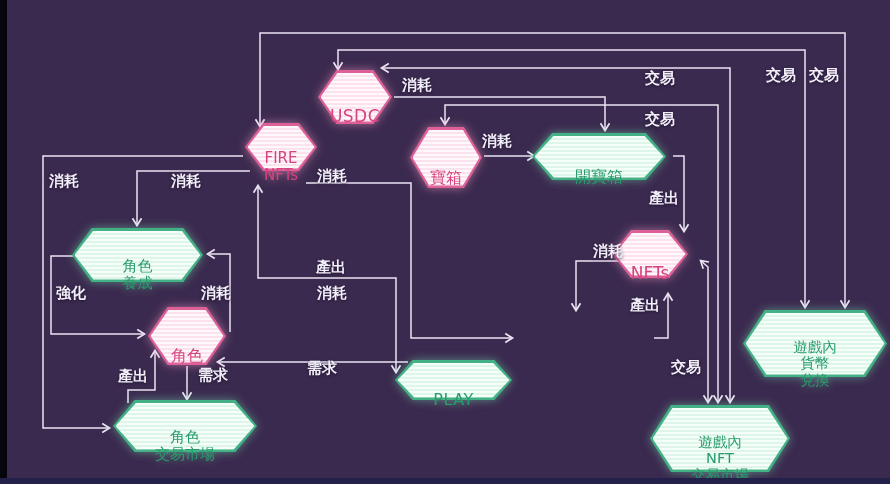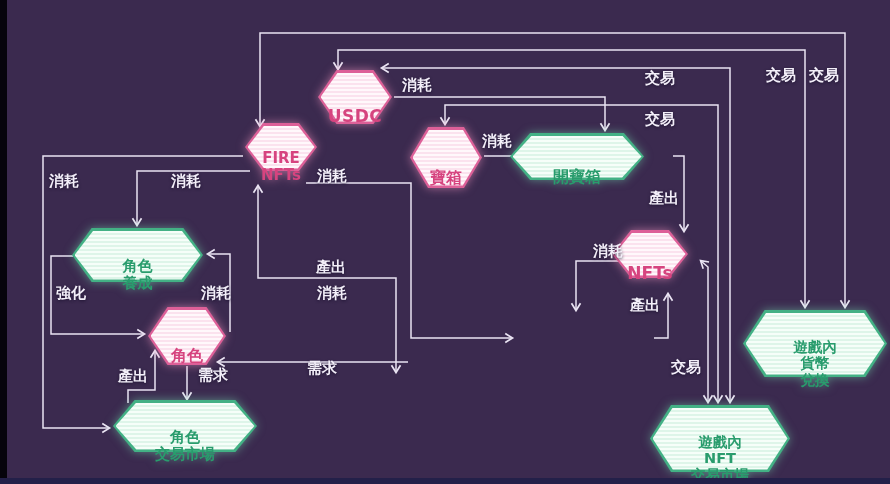--- a/index.html
+++ b/index.html
@@ -14,21 +14,21 @@
   .hex.green{filter:drop-shadow(0 0 5px rgba(120,230,180,.5));}
   .hex-shape{position:absolute;inset:0;}
   .pink .hex-shape{background:#dd6098;}
   .green .hex-shape{background:#43b185;}
   .hex-fill{position:absolute;inset:2.5px;}
   .pink .hex-fill{background:repeating-linear-gradient(180deg,#fff8fb 0px,#fff8fb 2px,#fbe2ee 2px,#fbe2ee 4px);}
   .green .hex-fill{background:repeating-linear-gradient(180deg,#f6fef9 0px,#f6fef9 2px,#def5e9 2px,#def5e9 4px);}
   .clip-n{clip-path:polygon(0% 50%,25% 0%,75% 0%,100% 50%,75% 100%,25% 100%);}
   .clip-w{clip-path:polygon(0% 50%,15% 0%,85% 0%,100% 50%,85% 100%,15% 100%);}
   .hex-label{position:absolute;inset:0;display:flex;flex-direction:column;align-items:center;
-             justify-content:center;font-weight:bold;line-height:1.12;text-align:left;margin-top:40px;}
+             justify-content:center;font-weight:normal;line-height:1.12;text-align:left;margin-top:40px;}
   .pink .hex-label{color:#d6447f;}
   .green .hex-label{color:#299c6d;}
   .elabel{position:absolute;transform:translate(-50%,-50%);color:#f3eff9;font-size:15px;
           font-weight:600;white-space:nowrap;text-shadow:0 1px 3px rgba(25,15,45,.85);}
 </style>
 </head>
 <body>
 
 <div id="stage">
 
@@ -80,21 +80,21 @@
 
   <div class="hex pink" style="left:410px;top:127px;width:72px;height:61px">
     <div class="hex-shape clip-n">
         <div class="hex-fill clip-n"></div>
       </div>
     <div class="hex-label" style="font-size:16px">
         <span>寶箱</span>
       </div>
   </div>
 
-  <div class="hex green" style="left:510px;top:133px;width:134px;height:47px">
+  <div class="hex green" style="left:532px;top:133px;width:134px;height:47px">
     <div class="hex-shape clip-w">
         <div class="hex-fill clip-w"></div>
       </div>
     <div class="hex-label" style="font-size:16px">
         <span>開寶箱</span>
       </div>
   </div>
 
   <div class="hex pink" style="left:612px;top:230px;width:76px;height:48px">
     <div class="hex-shape clip-n">
@@ -118,20 +118,28 @@
   <div class="hex pink" style="left:148px;top:307px;width:78px;height:58px">
     <div class="hex-shape clip-n">
         <div class="hex-fill clip-n"></div>
       </div>
     <div class="hex-label" style="font-size:16px">
         <span>角色</span>
       </div>
   </div>
 
 
+  <div class="hex green" style="left:395px;top:360px;width:117px;height:40px">
+    <div class="hex-shape clip-w">
+        <div class="hex-fill clip-w"></div>
+      </div>
+    <div class="hex-label" style="font-size:16px;letter-spacing:.5px">
+        <span>PLAY</span>
+      </div>
+  </div>
 
   <div class="hex green" style="left:743px;top:310px;width:144px;height:67px">
     <div class="hex-shape clip-w">
         <div class="hex-fill clip-w"></div>
       </div>
     <div class="hex-label" style="font-size:14.5px">
       <span>遊戲內</span>
       <span>貨幣</span>
       <span>兌換</span>
     </div>

